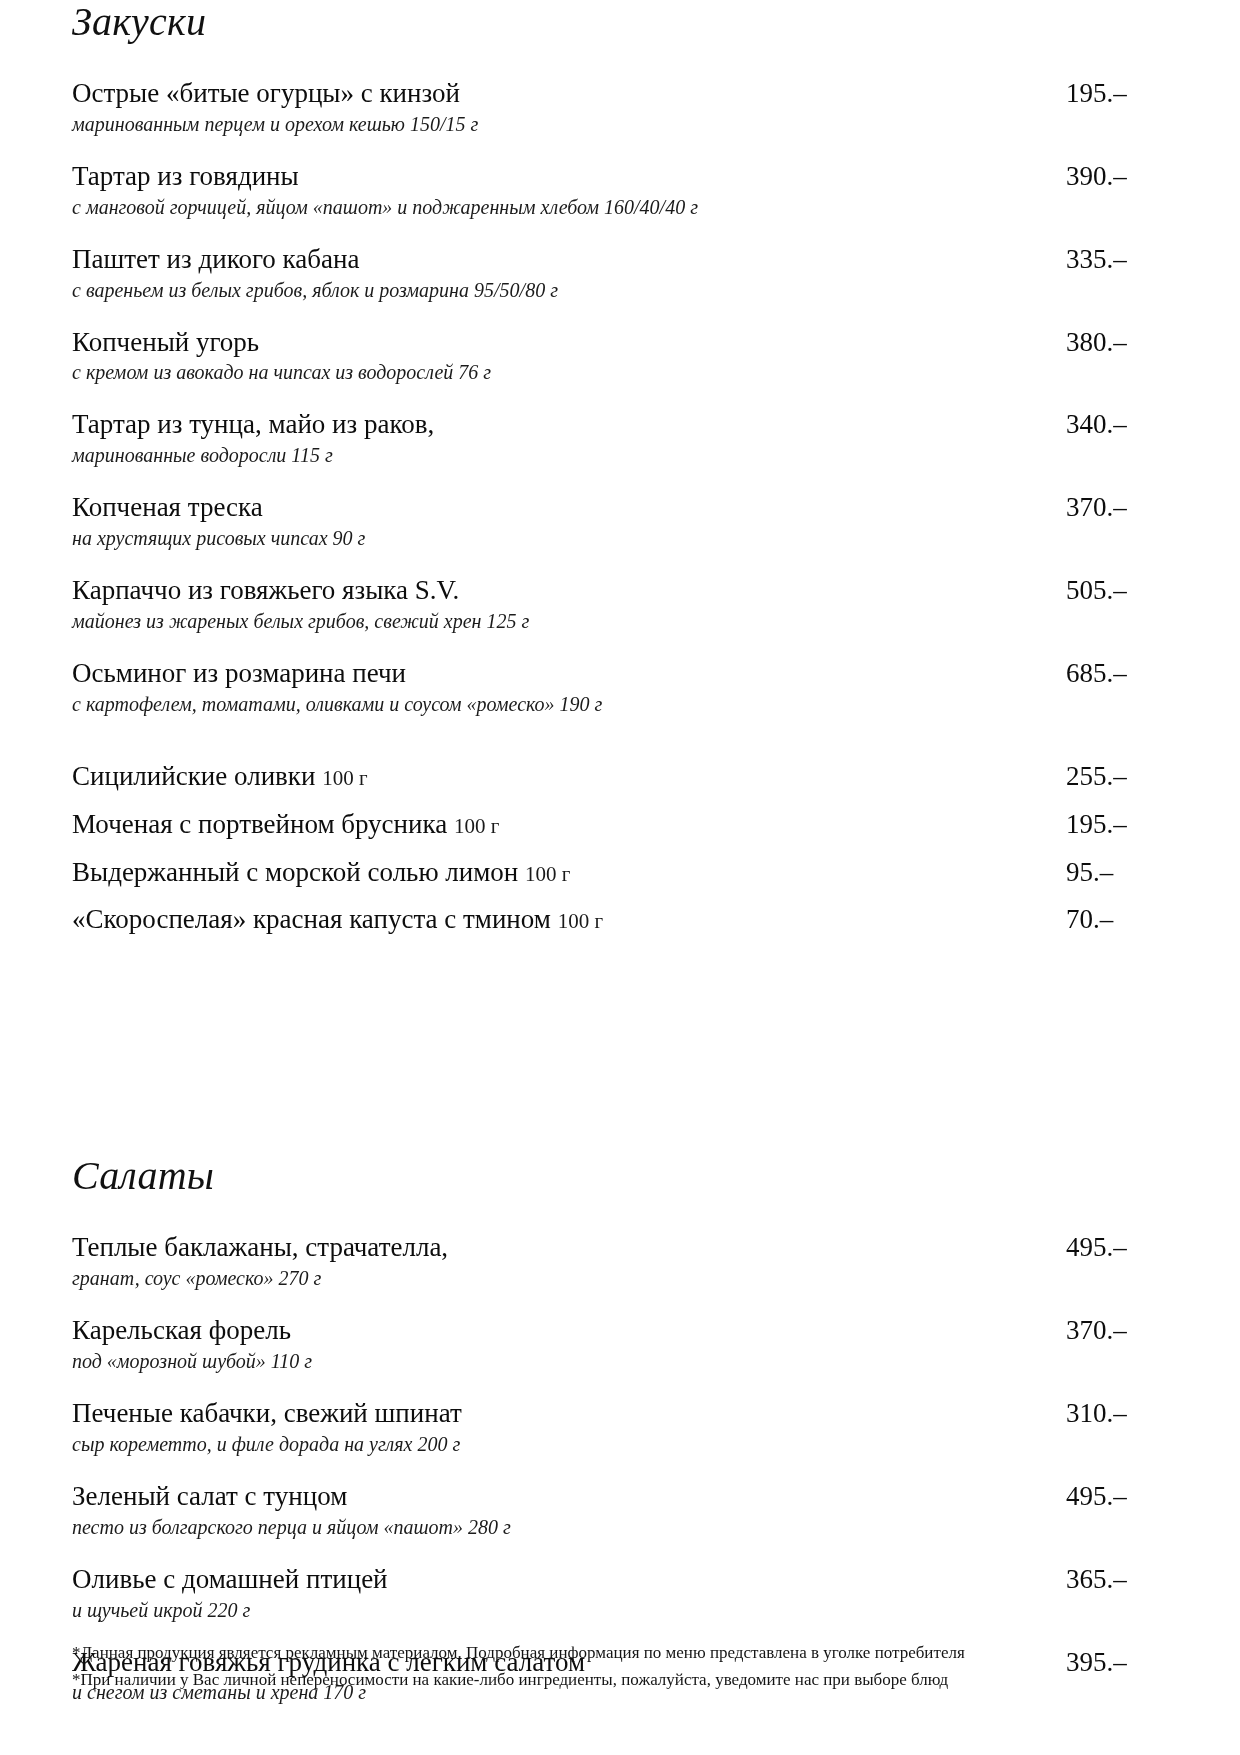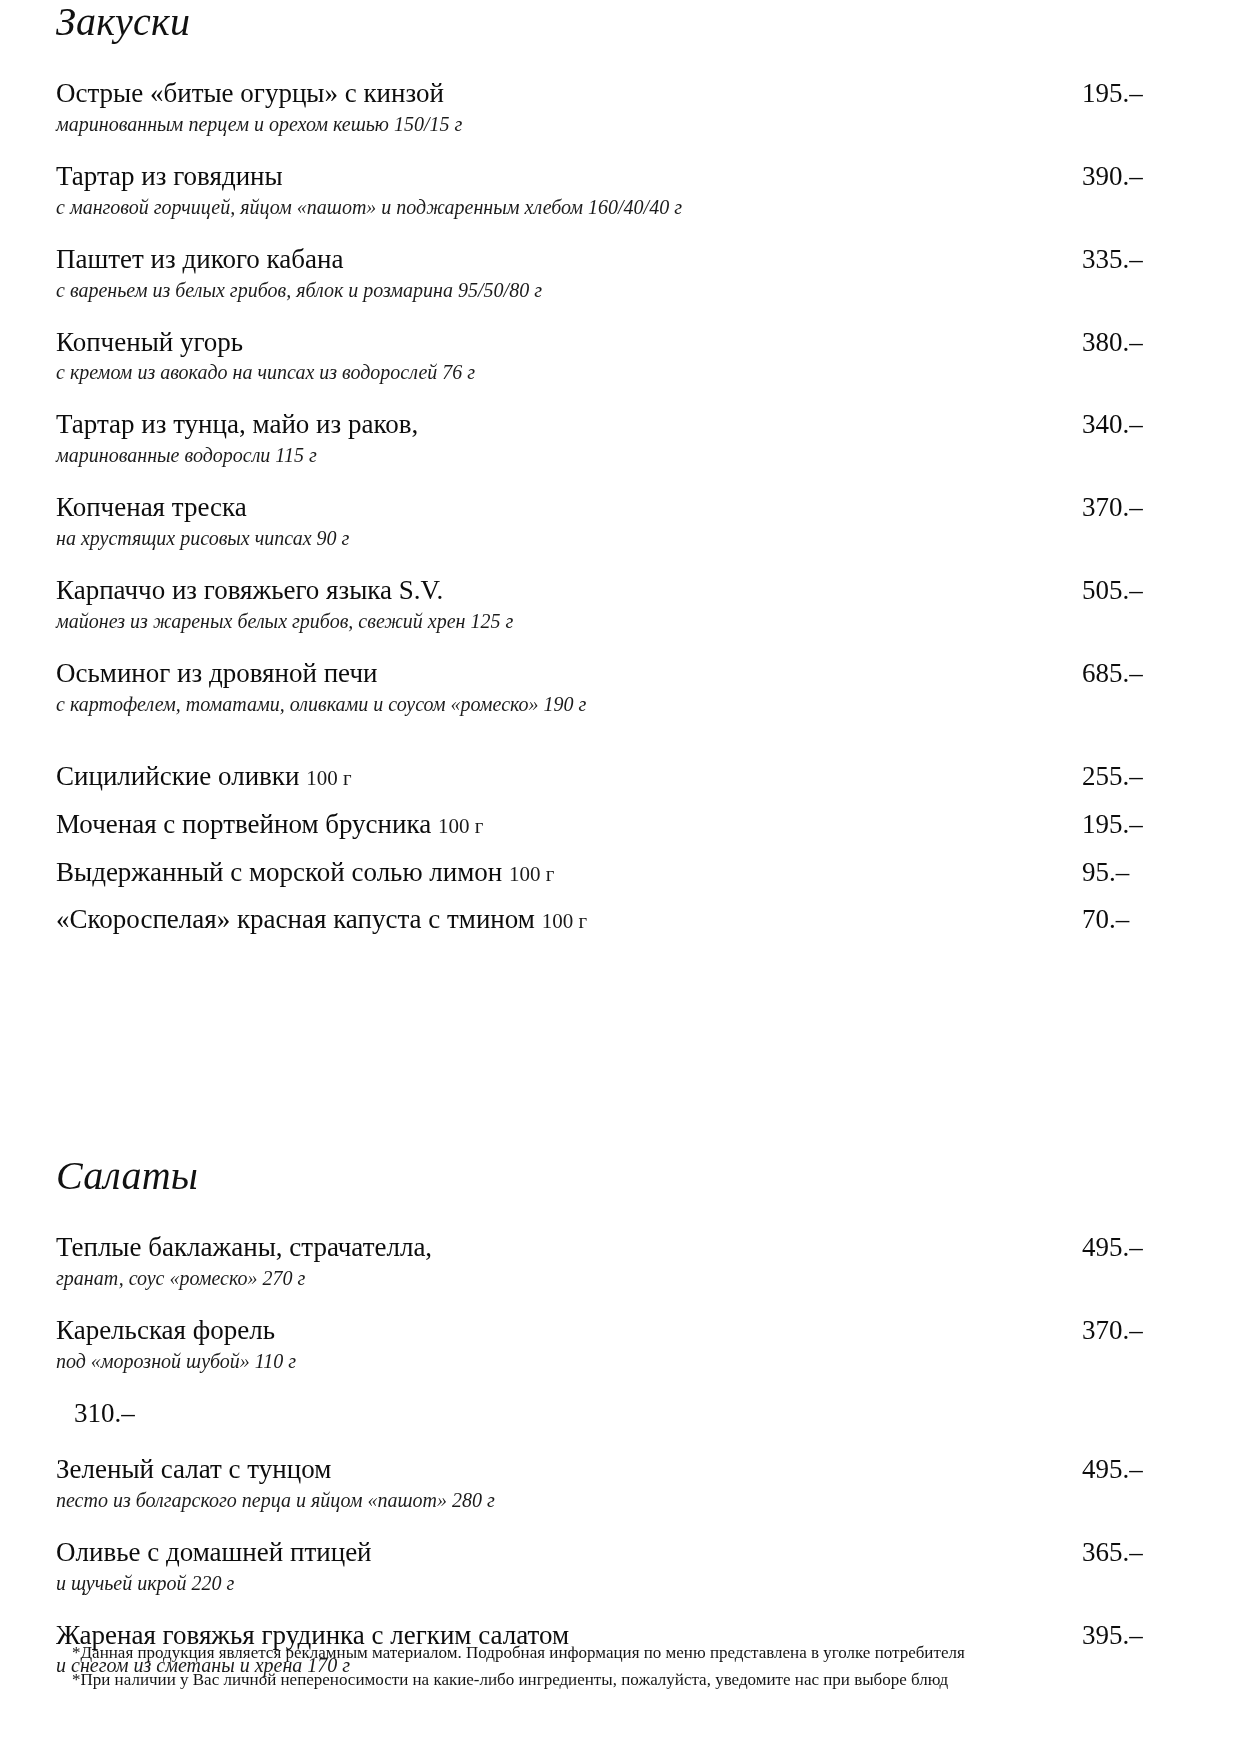--- a/index.html
+++ b/index.html
@@ -15,21 +15,21 @@
     font-family: "Liberation Serif", "DejaVu Serif", serif;
     color: #111111;
     -webkit-font-smoothing: antialiased;
   }
   .page {
     position: absolute;
     left: 0; top: 0;
     width: 1240px;
     height: 1755px;
     box-sizing: border-box;
-    padding: 0 56px;
+    padding: 0 72px;
   }
 
   
   .section {
     width: 100%;
   }
   .section-title {
     font-style: italic;
     font-weight: 400;
     font-size: 40px;
@@ -157,21 +157,21 @@
           </div>
           <div class="item block-item">
             <div class="item-left">
               <div class="item-name"><span>Карпаччо из говяжьего языка S.V.</span></div>
               <div class="item-desc">майонез из жареных белых грибов, свежий хрен 125 г</div>
             </div>
             <div class="item-price">505.–</div>
           </div>
           <div class="item block-item">
             <div class="item-left">
-              <div class="item-name"><span>Осьминог из дровяной печи</span></div>
+              <div class="item-name"><span>Осьминог из розмарина печи</span></div>
               <div class="item-desc">с картофелем, томатами, оливками и соусом «ромеско» 190 г</div>
             </div>
             <div class="item-price">685.–</div>
           </div>
           <div class="gap-before-simple"></div>
           <div class="item simple-item">
             <div class="item-left">
               <div class="item-name"><span>Сицилийские оливки</span> <span class="item-weight-inline">100 г</span></div>
             </div>
             <div class="item-price">255.–</div>
@@ -207,20 +207,24 @@
             <div class="item-price">495.–</div>
           </div>
           <div class="item block-item">
             <div class="item-left">
               <div class="item-name"><span>Карельская форель</span></div>
               <div class="item-desc">под «морозной шубой» 110 г</div>
             </div>
             <div class="item-price">370.–</div>
           </div>
           <div class="item block-item">
+            <div class="item-left">
+              <div class="item-name"><span>Печеные кабачки, свежий шпинат</span></div>
+              <div class="item-desc">сыр кореметто, и филе дорада на углях 200 г</div>
+            </div>
             <div class="item-price">310.–</div>
           </div>
           <div class="item block-item">
             <div class="item-left">
               <div class="item-name"><span>Зеленый салат с тунцом</span></div>
               <div class="item-desc">песто из болгарского перца и яйцом «пашот» 280 г</div>
             </div>
             <div class="item-price">495.–</div>
           </div>
           <div class="item block-item">

